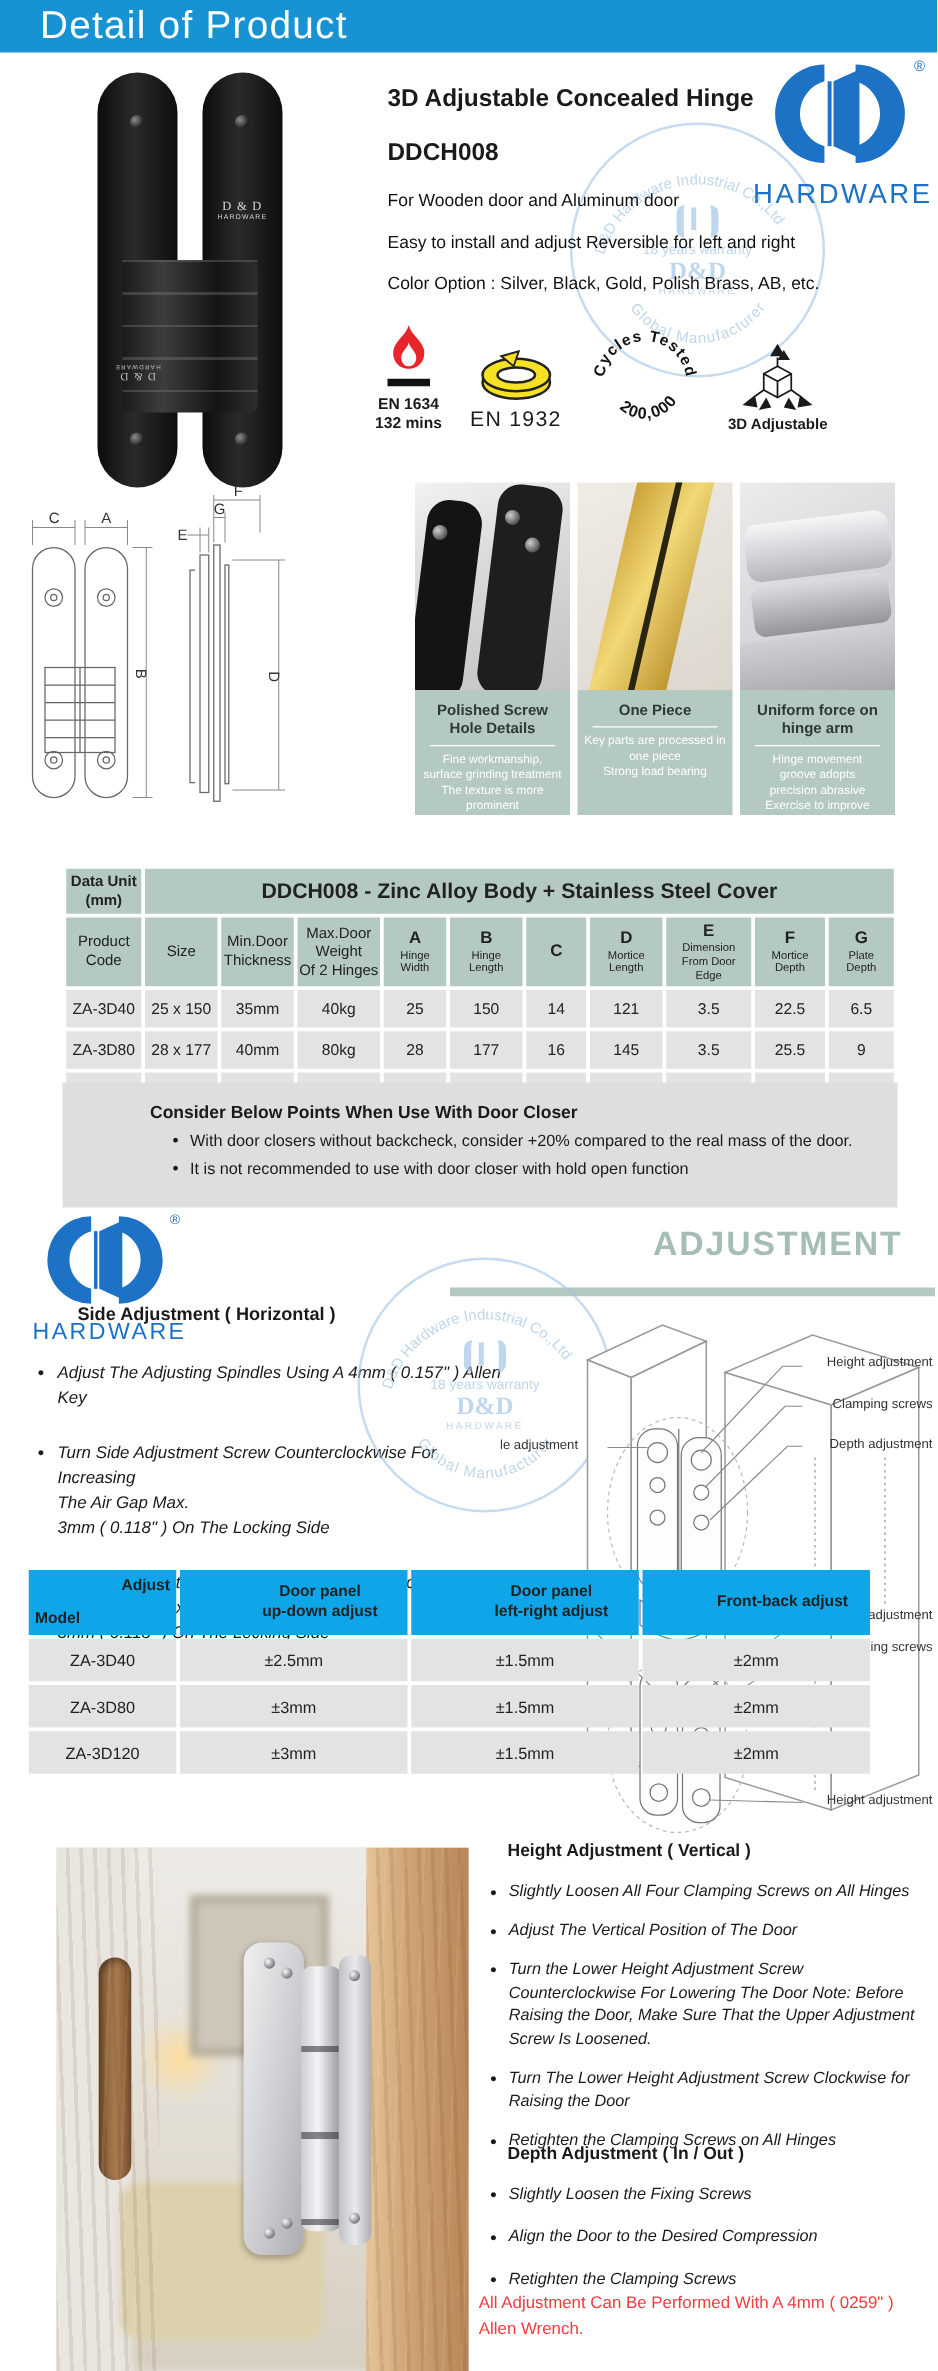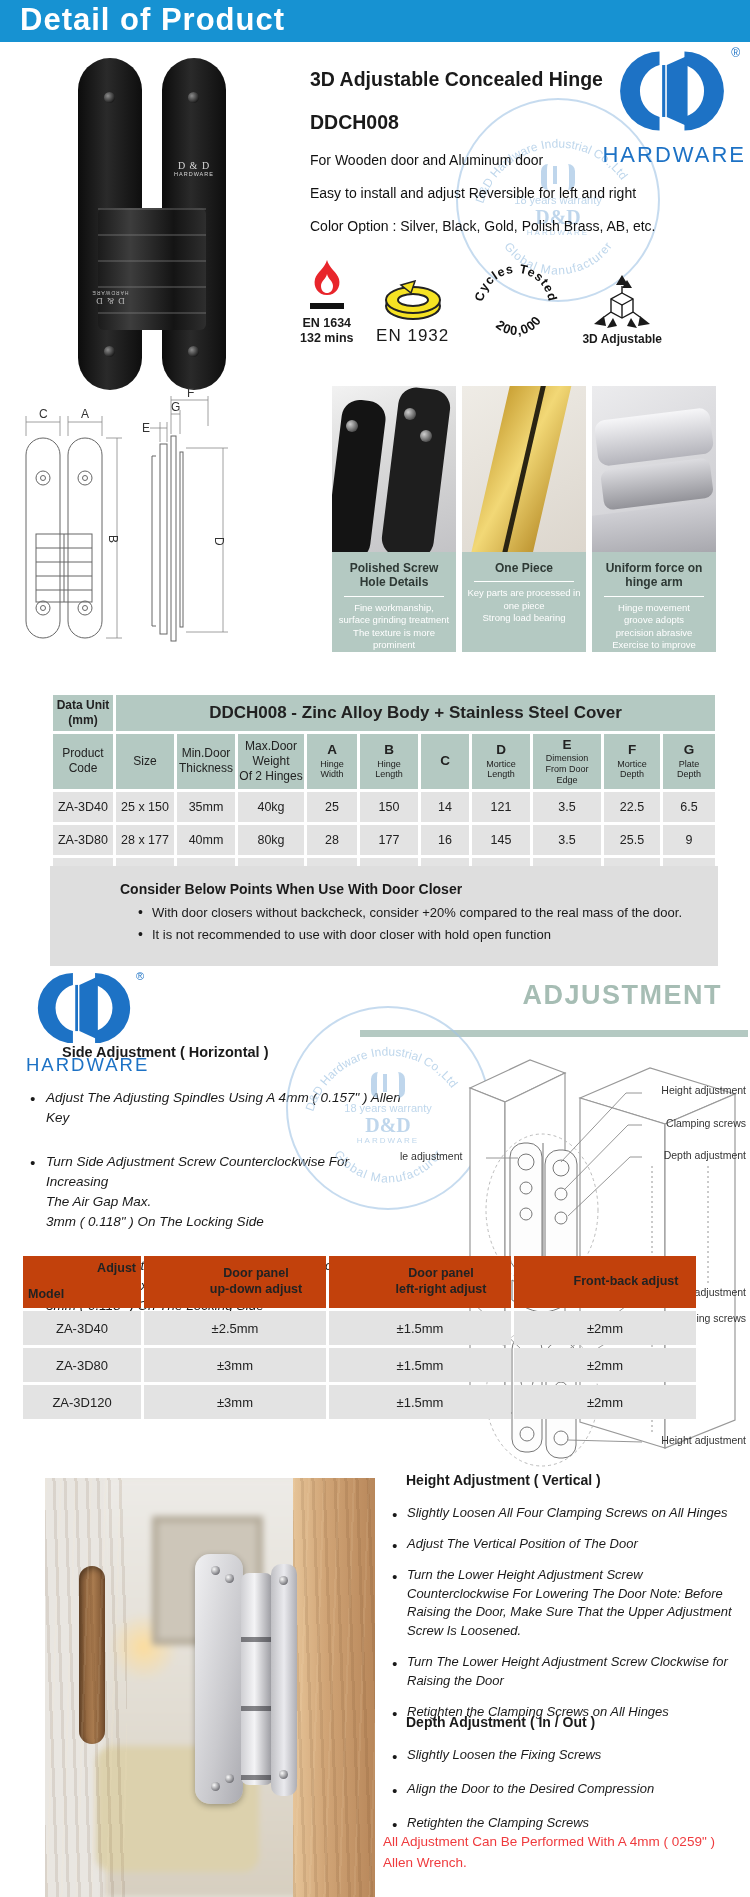--- a/index.html
+++ b/index.html
@@ -1,21 +1,21 @@
 <!DOCTYPE html>
 <html><head>
 <meta charset="utf-8">
 <style>
   html,body{margin:0;padding:0;background:#ffffff;}
   .page{position:relative;width:750px;height:1897px;background:#fff;font-family:"Liberation Sans",sans-serif;color:#1a1a1a;overflow:hidden;}
   .pre{white-space:pre-line;}
 
   
   .topbar{position:absolute;left:0;top:0;width:750px;height:42px;background:#1792d2;}
-  .topbar span{display:block;padding-left:20px;line-height:40px;color:#fff;font-size:31px;font-weight:bold;letter-spacing:1px;}
+  .topbar span{display:block;padding-left:32px;line-height:40px;color:#fff;font-size:31px;font-weight:normal;letter-spacing:1px;}
 
   
   .product-photo{position:absolute;left:78px;top:58px;width:148px;height:332px;}
   .pp-plate{position:absolute;top:0;bottom:0;width:64px;background:linear-gradient(90deg,#0c0c0c,#2a2a2a 45%,#0e0e0e);border-radius:32px;}
   .pp-left{left:0;} .pp-right{left:84px;}
   .pp-mech{position:absolute;left:20px;top:150px;width:108px;height:122px;background:linear-gradient(90deg,#1b1b1b,#3d3d3d 30%,#141414 70%,#2e2e2e);border-radius:6px;}
   .pp-mech::before{content:"";position:absolute;inset:0;background:repeating-linear-gradient(180deg,rgba(130,130,130,.35) 0 2px,transparent 2px 26px);}
   .pp-screw{position:absolute;width:11px;height:11px;border-radius:50%;background:radial-gradient(circle at 35% 35%,#8d8d8d,#1c1c1c 72%);}
   .pp-brand{position:absolute;left:84px;top:102px;width:64px;text-align:center;color:#d8d8d8;}
   .pp-brand .l1{display:block;font-family:"Liberation Serif",serif;font-size:10px;letter-spacing:1px;}
@@ -101,21 +101,21 @@
   .side-adjust .dot-list li{margin-bottom:23px;}
 
   
   .diagram{position:absolute;left:390px;top:1038px;width:358px;height:432px;}
   .diagram svg{position:absolute;left:0;top:0;}
   .dlabel{position:absolute;font-size:10.5px;color:#333;white-space:nowrap;}
 
   
   .model-table{position:absolute;left:20px;top:1253px;border-collapse:separate;border-spacing:3px;}
   .model-table td{background:#e3e3e3;text-align:center;vertical-align:middle;font-size:13px;color:#222;height:30px;padding:2px 6px;}
-  .model-table tr.hdr td{background:#c2410c;font-weight:bold;font-size:12.5px;line-height:1.25;height:48px;padding-left:48px;}
+  .model-table tr.hdr td{background:#0ea5e9;font-weight:bold;font-size:12.5px;line-height:1.25;height:48px;padding-left:48px;}
   .model-table .c0{width:64px;} .model-table .cw{width:128px;}
   .diag-cell{position:relative;background:#b4c9c2;background-image:linear-gradient(to bottom right,transparent calc(50% - 1px),#5a6a64 calc(50% - 1px),#5a6a64 calc(50% + 1px),transparent calc(50% + 1px));}
   .diag-cell .adj{position:absolute;top:5px;right:5px;font-weight:bold;font-size:12.5px;}
   .diag-cell .mdl{position:absolute;bottom:5px;left:5px;font-weight:bold;font-size:12.5px;}
 
   
   .door-photo{position:absolute;left:45px;top:1478px;width:330px;height:419px;overflow:hidden;background:#e9e6e1;}
   .room{position:absolute;left:60px;right:56px;top:0;bottom:0;background:linear-gradient(#edebe7,#e2ddd3 55%,#d7cfc0);filter:blur(3px);}
   .room .frame{position:absolute;left:22%;top:9%;width:46%;height:28%;background:#cdc6b9;border:6px solid #b3aa99;}
   .room .sofa{position:absolute;left:-4%;bottom:6%;width:76%;height:30%;background:#dcd1ad;border-radius:16px;}

